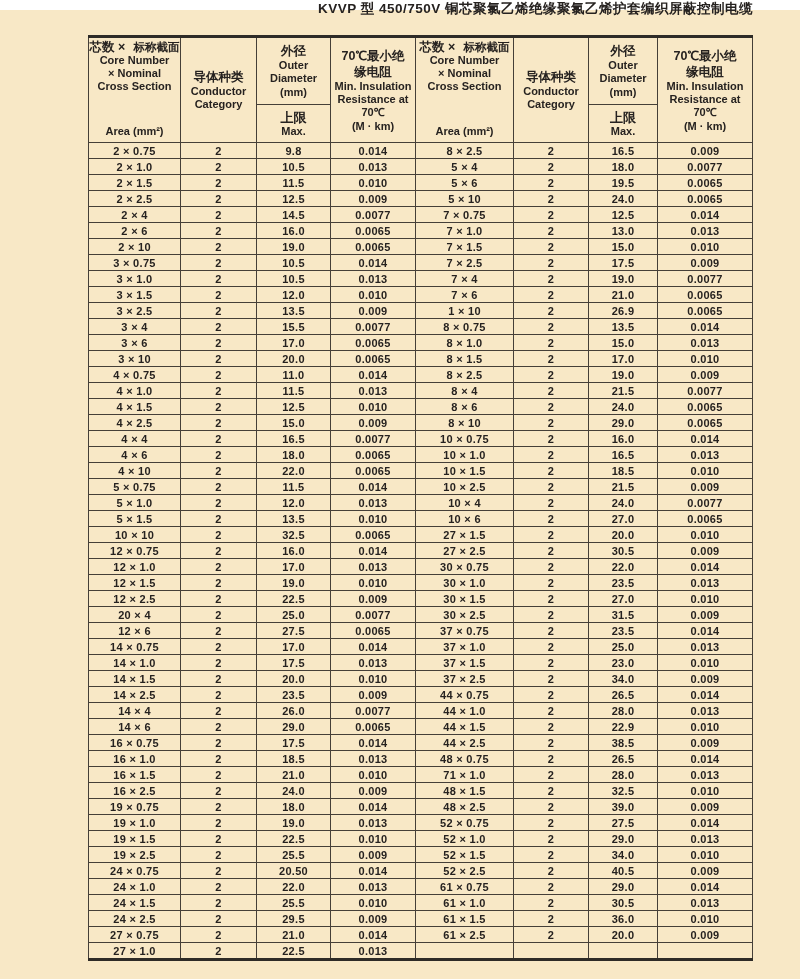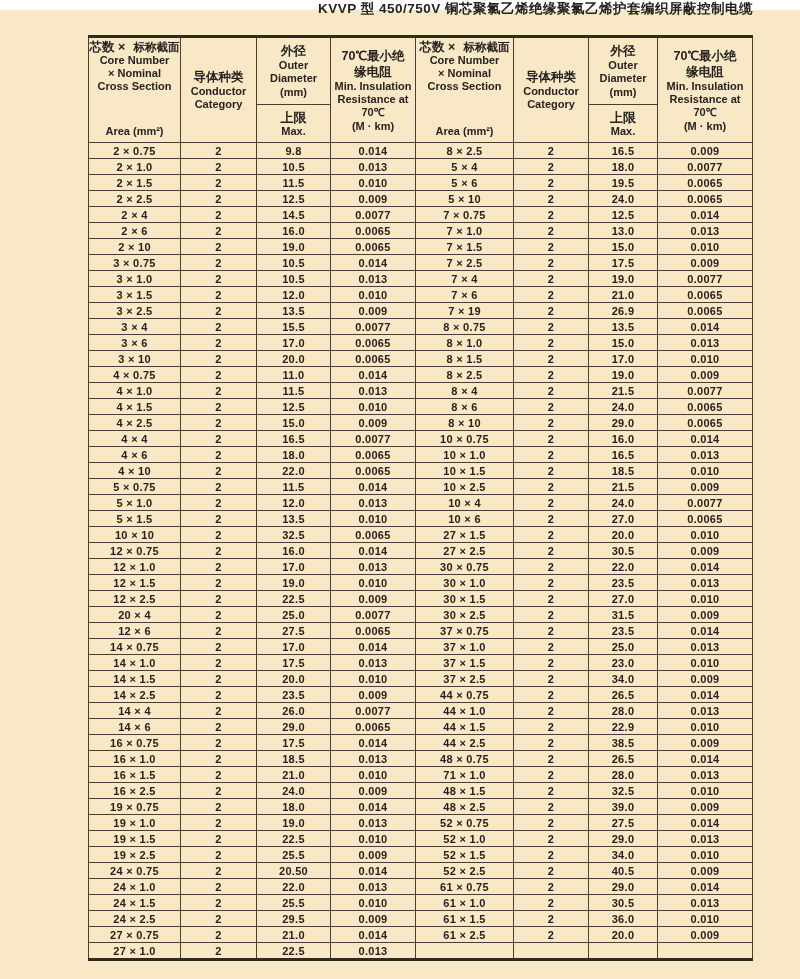--- a/index.html
+++ b/index.html
@@ -260,21 +260,21 @@
         <td>7 × 6</td>
         <td>2</td>
         <td>21.0</td>
         <td>0.0065</td>
       </tr>
       <tr>
         <td>3 × 2.5</td>
         <td>2</td>
         <td>13.5</td>
         <td>0.009</td>
-        <td>7 × 19</td>
+        <td>1 × 10</td>
         <td>2</td>
         <td>26.9</td>
         <td>0.0065</td>
       </tr>
       <tr>
         <td>3 × 4</td>
         <td>2</td>
         <td>15.5</td>
         <td>0.0077</td>
         <td>8 × 0.75</td>

